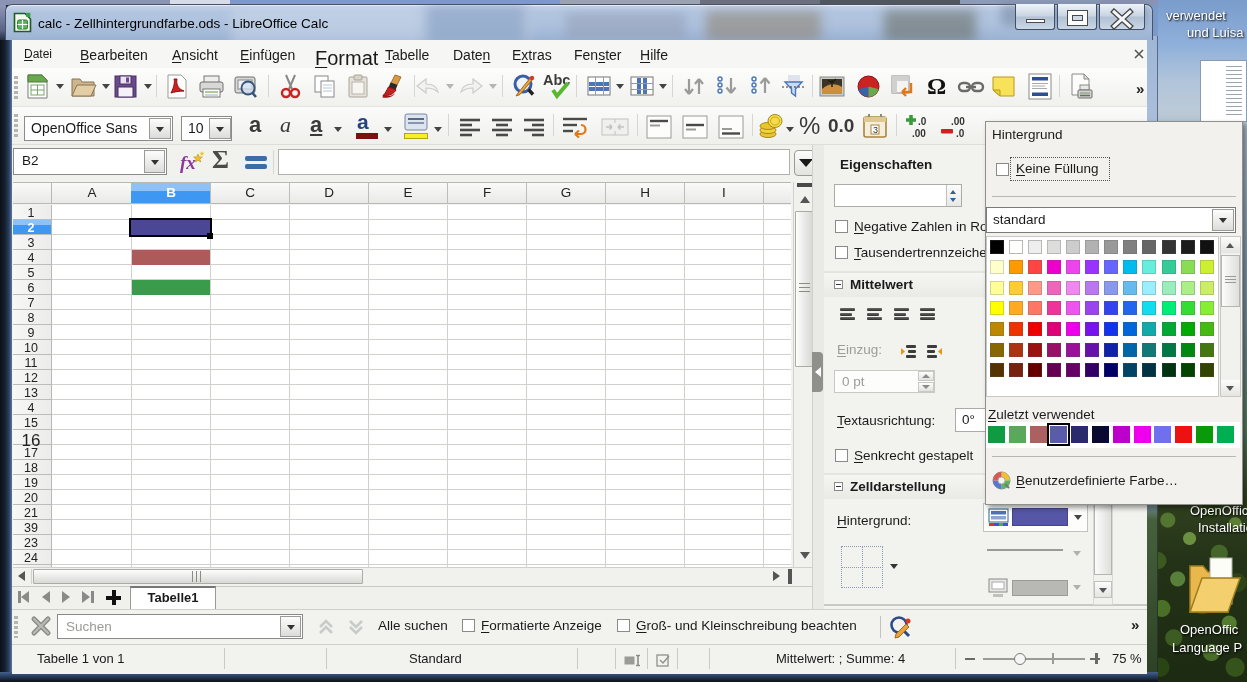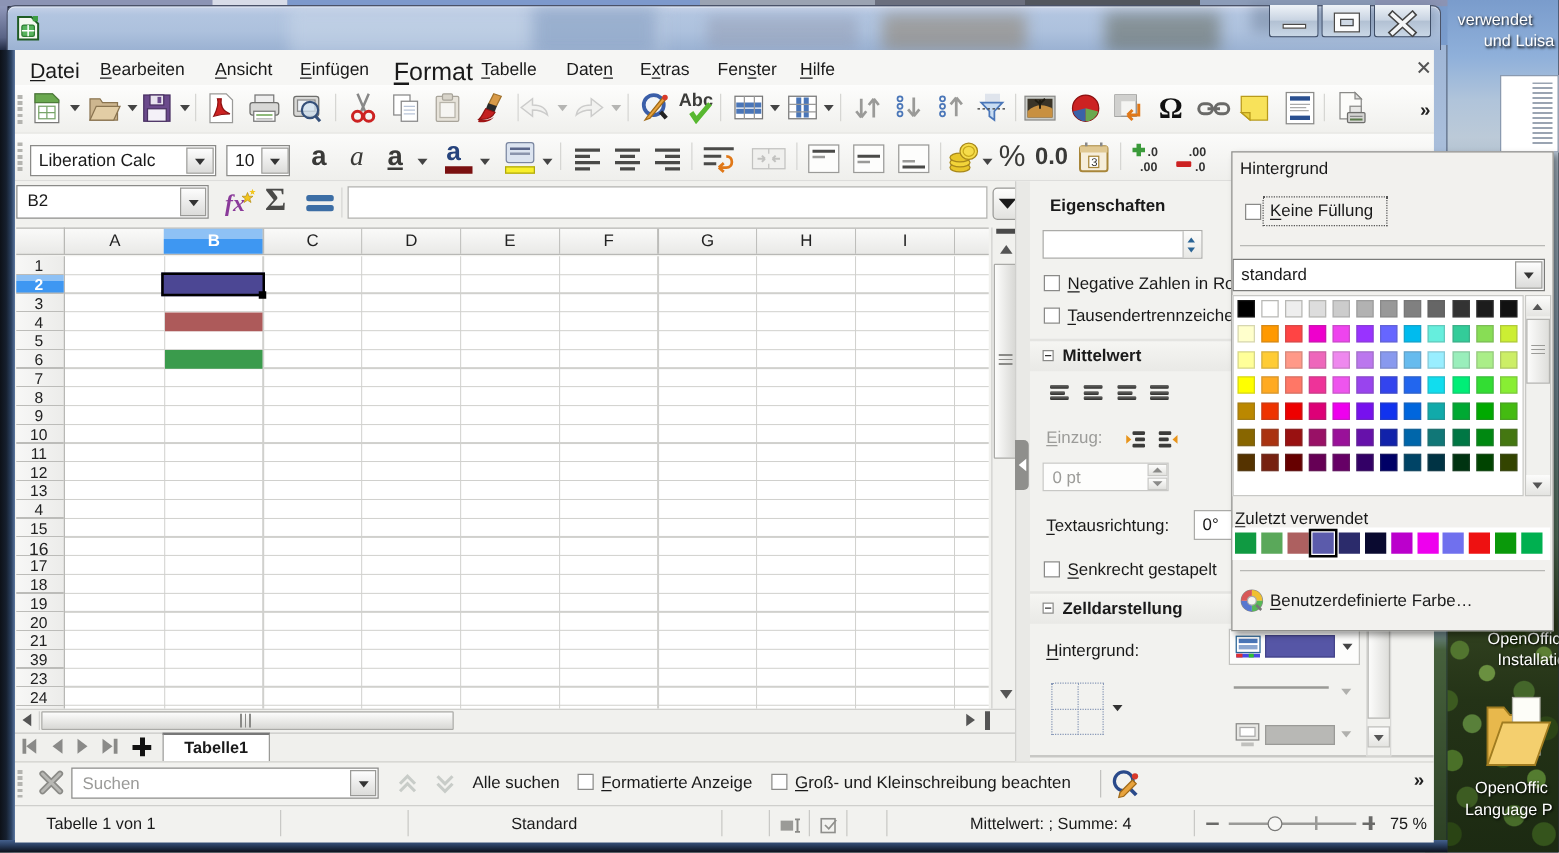--- a/index.html
+++ b/index.html
@@ -78,39 +78,40 @@
   <div class="ab" style="left:878px;top:5px;width:92px;height:32px;background:#5c6050;opacity:.5;filter:blur(6px);"></div>
 </div>
 
 <svg class="ico" style="left:13px;top:12px;" width="19" height="21" viewBox="0 0 19 21">
   <path d="M1.5 1.5 L12 1.5 L17.5 7 L17.5 19.5 L1.5 19.5 Z" fill="#f6f9f1" stroke="#1f5c24" stroke-width="1.6"></path>
   <rect x="13.2" y="0.8" width="4.2" height="4.2" fill="#3e9e44"></rect>
   <rect x="4.5" y="8" width="10" height="9" rx="1.5" fill="#57b35c" stroke="#2e7d32"></rect>
   <line x1="4.5" y1="12.5" x2="14.5" y2="12.5" stroke="#fff" stroke-width="1.2"></line>
   <line x1="9.5" y1="8" x2="9.5" y2="17" stroke="#fff" stroke-width="1.2"></line>
 </svg>
+<div class="txt" style="left:38px;top:16px;font-size:13.5px;color:#000;">calc - Zellhintergrundfarbe.ods - LibreOffice Calc</div>
 
 <div class="ab" style="left:1015px;top:4px;width:133px;height:28px;">
   <div class="ab" style="left:-14px;top:0;width:147px;height:22px;background:#5f7089;opacity:.4;filter:blur(5px);"></div>
   <div class="ab" style="left:0;top:0;width:40px;height:26px;background:linear-gradient(#eef3f8,#c9d4e2 48%,#b2c1d3 52%,#c9d7e6);border:1px solid #404f68;border-top:none;border-radius:0 0 3px 3px;"></div>
   <div class="ab" style="left:42px;top:0;width:40px;height:26px;background:linear-gradient(#eef3f8,#c9d4e2 48%,#b2c1d3 52%,#c9d7e6);border:1px solid #404f68;border-top:none;border-radius:0 0 3px 3px;"></div>
   <div class="ab" style="left:84px;top:0;width:46px;height:26px;background:linear-gradient(#eef3f8,#c9d4e2 48%,#b2c1d3 52%,#c9d7e6);border:1px solid #404f68;border-top:none;border-radius:0 0 3px 3px;"></div>
   <div class="ab" style="left:11px;top:15px;width:19px;height:4px;background:#fdfdfd;border:1px solid #4a4a4a;"></div>
   <div class="ab" style="left:52px;top:6px;width:21px;height:16px;border:1.5px solid #4a4a4a;background:#fdfdfd;"></div>
   <div class="ab" style="left:57px;top:11px;width:11px;height:6px;border:1px solid #4a4a4a;background:#cfd9e5;"></div>
   <svg class="ico" style="left:93px;top:4px;" width="28" height="22" viewBox="0 0 28 22">
     <path d="M4 2 L24 20 M24 2 L4 20" stroke="#444" stroke-width="5.6" fill="none"></path>
     <path d="M5 2.8 L23 19.2 M23 2.8 L5 19.2" stroke="#f4f6f8" stroke-width="3" fill="none"></path>
   </svg>
 </div>
 
 <div id="content" class="ab" style="left:12px;top:40px;width:1135px;height:634px;background:#f2f2ef;"></div>
 
 <div id="menubar" class="ab" style="left:12px;top:40px;width:1135px;height:28px;background:#f6f6f4;"></div>
-<div class="txt" style="left:24px;top:47px;font-size:17px;"><u>D</u>atei</div>
+<div class="txt" style="left:24px;top:47px;font-size:12px;"><u>D</u>atei</div>
 <div class="txt" style="left:80px;top:47px;font-size:14px;"><u>B</u>earbeiten</div>
 <div class="txt" style="left:172px;top:47px;font-size:14px;"><u>A</u>nsicht</div>
 <div class="txt" style="left:240px;top:47px;font-size:14px;"><u>E</u>infügen</div>
 <div class="txt" style="left:315px;top:47px;font-size:20px;"><u>F</u>ormat</div>
 <div class="txt" style="left:385px;top:47px;font-size:14px;"><u>T</u>abelle</div>
 <div class="txt" style="left:453px;top:47px;font-size:14px;">Date<u>n</u></div>
 <div class="txt" style="left:512px;top:47px;font-size:14px;">E<u>x</u>tras</div>
 <div class="txt" style="left:574px;top:47px;font-size:14px;">Fen<u>s</u>ter</div>
 <div class="txt" style="left:640px;top:47px;font-size:14px;"><u>H</u>ilfe</div>
 <svg class="ico" style="left:1133px;top:48px;" width="12" height="12" viewBox="0 0 12 12">
@@ -318,21 +319,21 @@
 </svg>
 
 <div class="txt" style="left:1136px;top:80px;font-size:15px;font-weight:bold;color:#222;">»</div>
 </div>
 
 <div id="tb2" class="ab" style="left:12px;top:107px;width:1135px;height:38px;background:linear-gradient(#fbfbfa,#efefec);border-bottom:1px solid #dddddb;"></div>
 <div class="grip" style="left:14px;top:114px;height:24px;"></div>
 <div id="tb2icons">
 
 <div class="ab" style="left:24px;top:116px;width:149px;height:25px;background:#fff;border:1px solid #8a8a88;"></div>
-<div class="txt" style="left:31px;top:120px;font-size:14px;">Liberation Calc</div>
+<div class="txt" style="left:31px;top:120px;font-size:14px;">OpenOffice Sans</div>
 <div class="ddbtn" style="left:149px;top:118px;width:22px;height:21px;"></div>
 
 <div class="ab" style="left:181px;top:116px;width:51px;height:25px;background:#fff;border:1px solid #8a8a88;"></div>
 <div class="txt" style="left:188px;top:120px;font-size:14px;">10</div>
 <div class="ddbtn" style="left:209px;top:118px;width:22px;height:21px;"></div>
 
 <div class="txt" style="left:249px;top:112px;font-size:22px;font-weight:bold;color:#3a3a38;text-shadow:0 1px 0 #fff;">a</div>
 <div class="txt" style="left:280px;top:112px;font-size:22px;font-style:italic;font-family:'Liberation Serif',serif;color:#3a3a38;">a</div>
 <div class="txt" style="left:310px;top:112px;font-size:22px;font-weight:bold;text-decoration:underline;color:#3a3a38;">a</div>
 <div class="ab" style="left:334px;top:127px;border-left:4px solid transparent;border-right:4px solid transparent;border-top:5px solid #444;"></div>
@@ -487,21 +488,21 @@
 <div class="txt" style="left:13px;top:281px;width:36px;text-align:center;font-size:12.5px;color:#222;font-weight:normal;">6</div>
 <div class="txt" style="left:13px;top:296px;width:36px;text-align:center;font-size:12.5px;color:#222;font-weight:normal;">7</div>
 <div class="txt" style="left:13px;top:311px;width:36px;text-align:center;font-size:12.5px;color:#222;font-weight:normal;">8</div>
 <div class="txt" style="left:13px;top:326px;width:36px;text-align:center;font-size:12.5px;color:#222;font-weight:normal;">9</div>
 <div class="txt" style="left:13px;top:341px;width:36px;text-align:center;font-size:12.5px;color:#222;font-weight:normal;">10</div>
 <div class="txt" style="left:13px;top:356px;width:36px;text-align:center;font-size:12.5px;color:#222;font-weight:normal;">11</div>
 <div class="txt" style="left:13px;top:371px;width:36px;text-align:center;font-size:12.5px;color:#222;font-weight:normal;">12</div>
 <div class="txt" style="left:13px;top:386px;width:36px;text-align:center;font-size:12.5px;color:#222;font-weight:normal;">13</div>
 <div class="txt" style="left:13px;top:401px;width:36px;text-align:center;font-size:12.5px;color:#222;font-weight:normal;">4</div>
 <div class="txt" style="left:13px;top:416px;width:36px;text-align:center;font-size:12.5px;color:#222;font-weight:normal;">15</div>
-<div class="txt" style="left:13px;top:431px;width:36px;text-align:center;font-size:14px;color:#222;font-weight:normal;">16</div>
+<div class="txt" style="left:13px;top:431px;width:36px;text-align:center;font-size:17px;color:#222;font-weight:normal;">16</div>
 <div class="txt" style="left:13px;top:446px;width:36px;text-align:center;font-size:12.5px;color:#222;font-weight:normal;">17</div>
 <div class="txt" style="left:13px;top:461px;width:36px;text-align:center;font-size:12.5px;color:#222;font-weight:normal;">18</div>
 <div class="txt" style="left:13px;top:476px;width:36px;text-align:center;font-size:12.5px;color:#222;font-weight:normal;">19</div>
 <div class="txt" style="left:13px;top:491px;width:36px;text-align:center;font-size:12.5px;color:#222;font-weight:normal;">20</div>
 <div class="txt" style="left:13px;top:506px;width:36px;text-align:center;font-size:12.5px;color:#222;font-weight:normal;">21</div>
 <div class="txt" style="left:13px;top:521px;width:36px;text-align:center;font-size:12.5px;color:#222;font-weight:normal;">39</div>
 <div class="txt" style="left:13px;top:536px;width:36px;text-align:center;font-size:12.5px;color:#222;font-weight:normal;">23</div>
 <div class="txt" style="left:13px;top:551px;width:36px;text-align:center;font-size:12.5px;color:#222;font-weight:normal;">24</div>
 <div class="ab" style="left:52px;top:205px;width:739px;height:362px;background:#fff;background-image:repeating-linear-gradient(to right,transparent 0 78px,#d0d0cd 78px 79px),repeating-linear-gradient(to bottom,transparent 0 14px,#d0d0cd 14px 15px);background-position:1px 0;"></div>
 <div class="ab" style="left:132px;top:250px;width:78px;height:15px;background:#ad5a5a;"></div>

